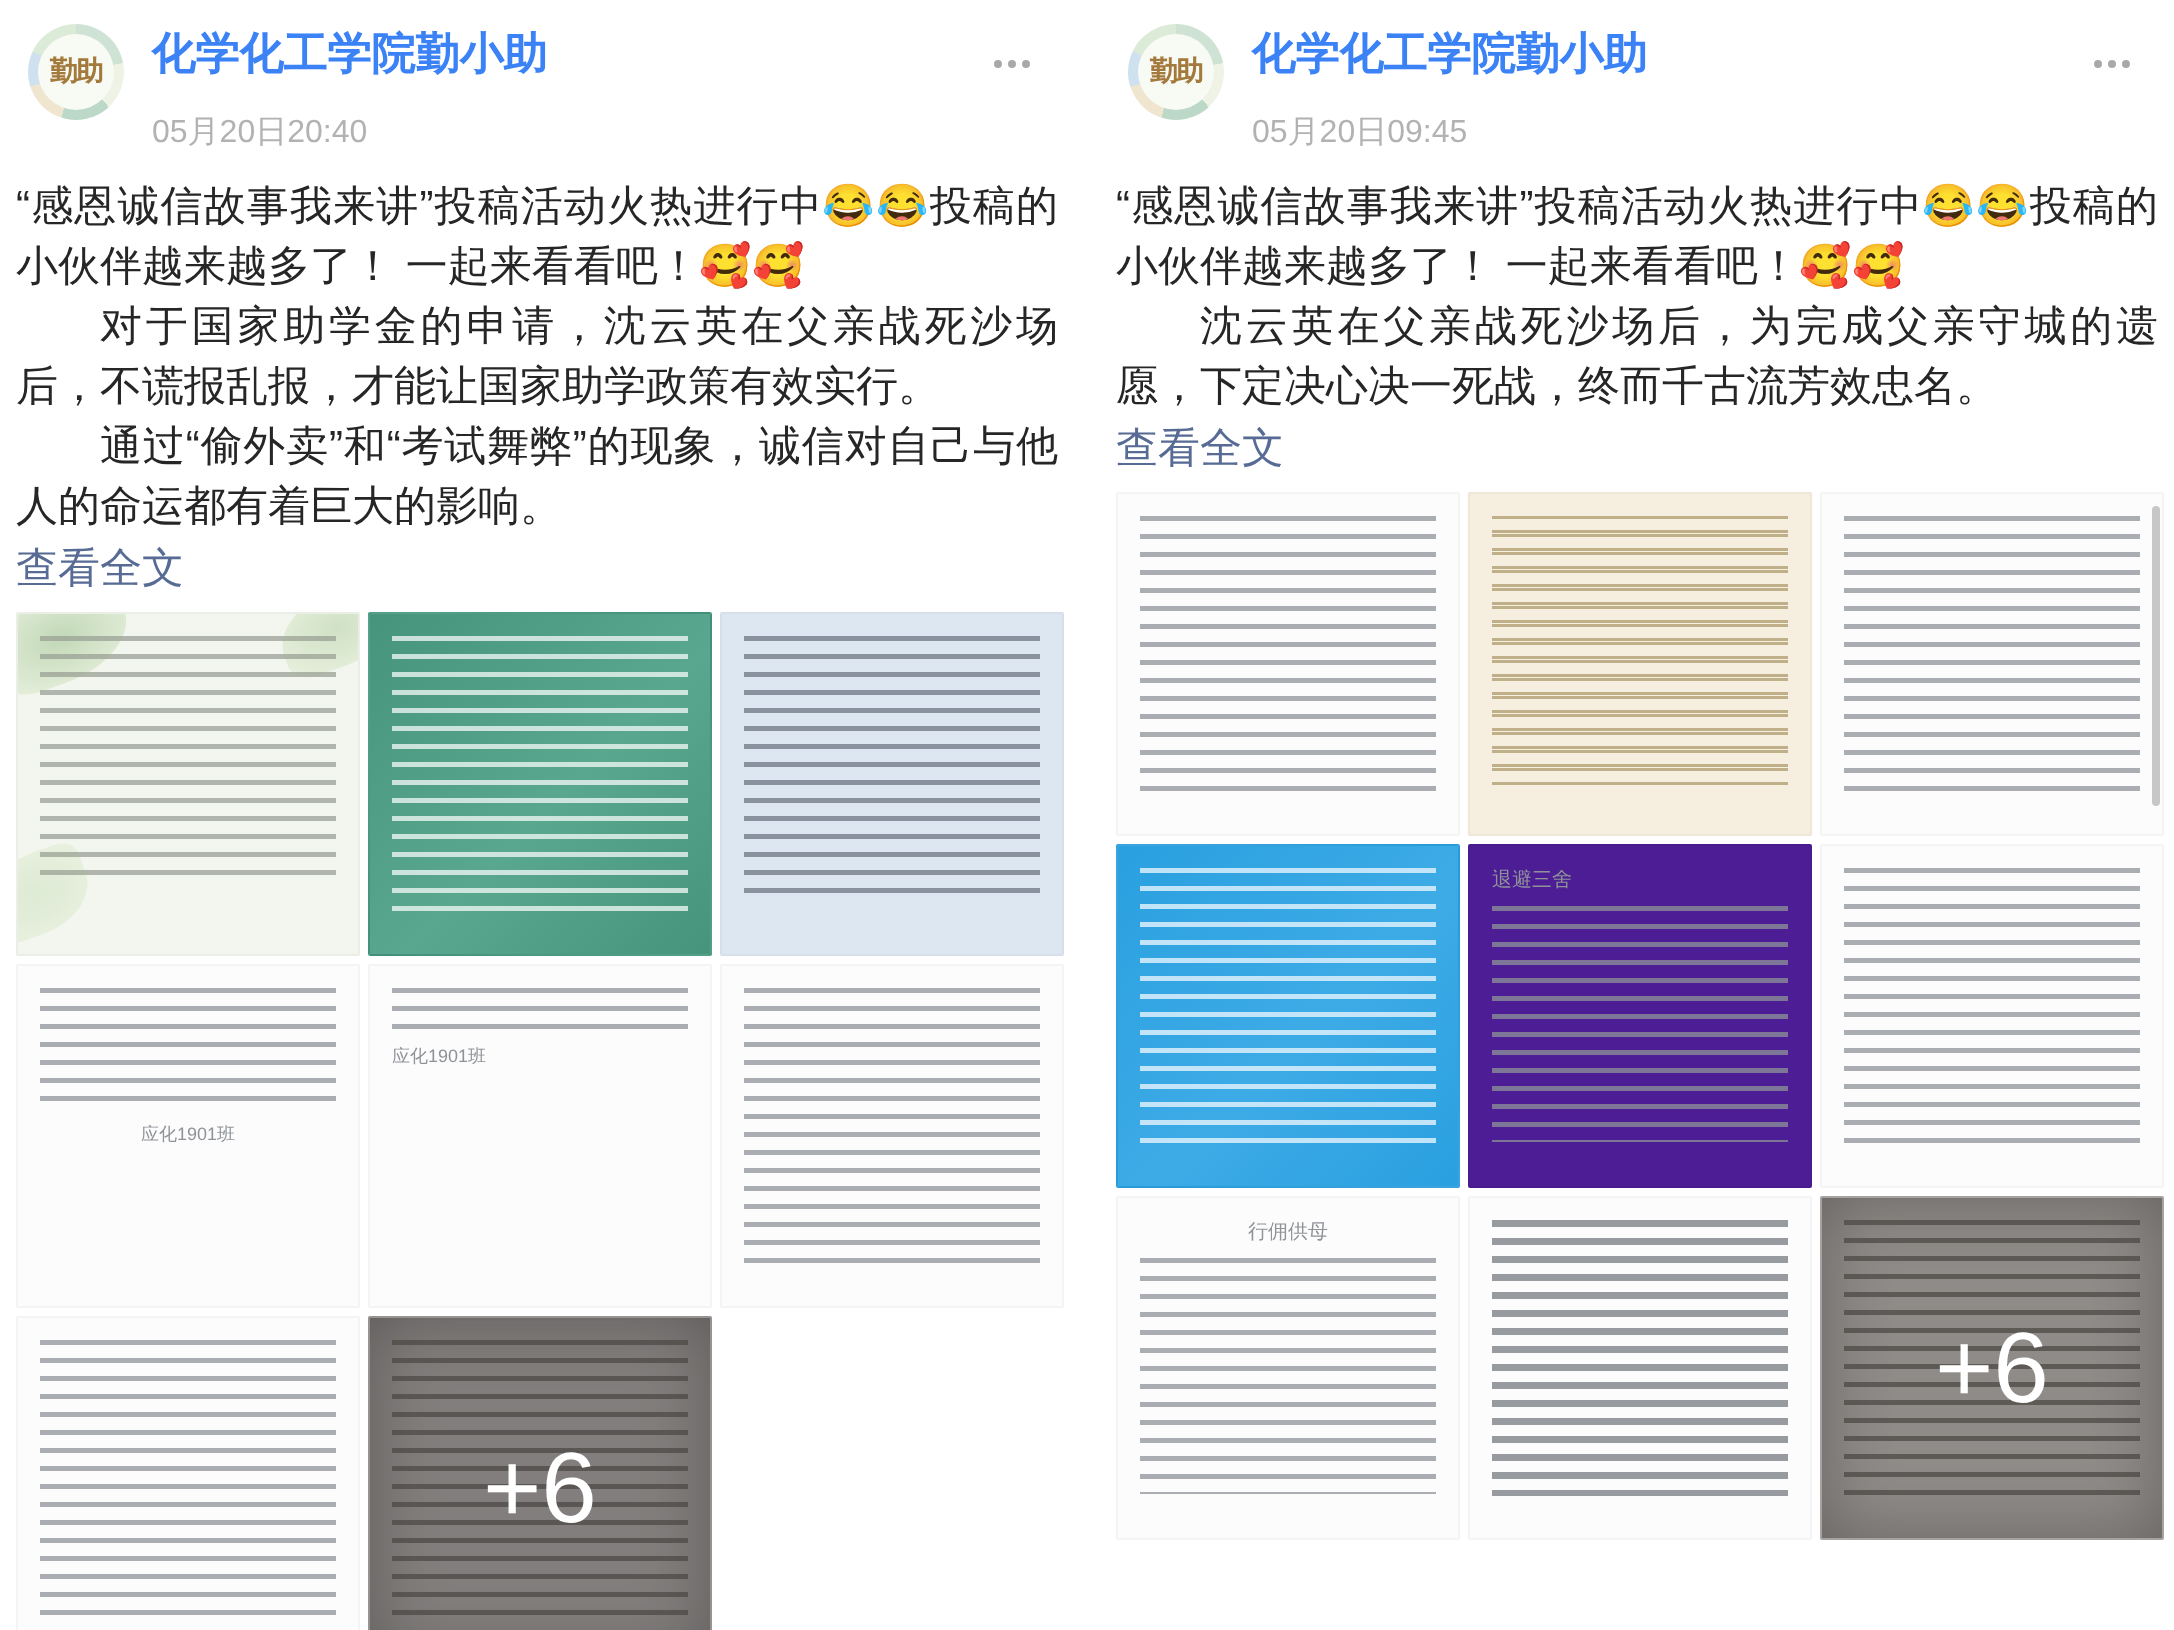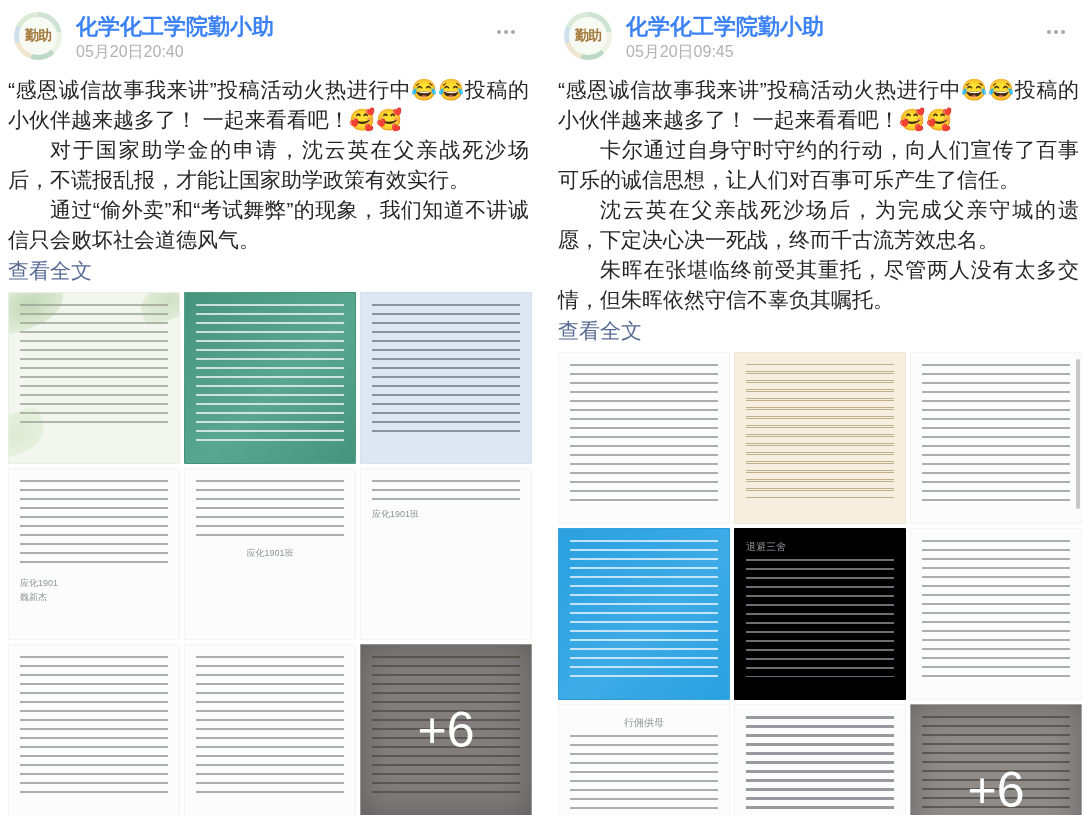--- a/index.html
+++ b/index.html
@@ -9,21 +9,21 @@
   .post { width:537px; flex:0 0 537px; padding:8px 6px 0 6px; position:relative; }
   .post-header { display:flex; align-items:flex-start; position:relative; padding:4px 0 0 8px; }
   .avatar { width:48px; height:48px; border-radius:50%; flex:0 0 48px;
     background:conic-gradient(#cfe3d4 0 22%, #eef3e6 22% 38%, #bcd8c6 38% 55%, #f0e6d0 55% 70%, #cfe0ee 70% 82%, #dcead8 82% 100%);
     display:flex; align-items:center; justify-content:center; }
   .avatar-in { width:38px; height:38px; border-radius:50%; background:#f8faf4;
     display:flex; align-items:center; justify-content:center;
     color:#a3793c; font-weight:bold; font-size:14px; letter-spacing:-1px; }
   .hmeta { margin-left:14px; padding-top:2px; }
   .author { font-size:22px; font-weight:600; color:#3b82f6; line-height:26px; }
-  .time { font-size:16px; color:#b2b2b2; margin-top:2px; }
+  .time { font-size:16px; color:#b2b2b2; margin-top:16px; }
   .more { position:absolute; right:12px; top:18px; display:flex; gap:3px; cursor:pointer; padding:4px; }
   .more i { width:4px; height:4px; border-radius:50%; background:#a9a9a9; display:block; }
   .body { margin-top:12px; padding:0 2px; }
   .body p { font-size:21px; line-height:30px; color:#262626; text-align:justify; }
   .body p.indent { text-indent:2em; }
   .viewfull { display:block; font-size:21px; line-height:30px; margin-top:1px; padding:0 2px;
     color:#576b95; text-decoration:none; cursor:pointer; }
   .grid { margin-top:6px; display:grid; grid-template-columns:repeat(3,172px); gap:4px; padding:0 2px; }
   .tile { width:172px; height:172px; position:relative; overflow:hidden; border-radius:1px;
     border:1px solid rgba(0,0,0,0.03); cursor:pointer; }
@@ -55,47 +55,40 @@
       </div>
       <div class="more">
           <i></i>
           <i></i>
           <i></i>
         </div>
     </header>
     <div class="body">
         <p>“感恩诚信故事我来讲”投稿活动火热进行中😂😂投稿的小伙伴越来越多了！ 一起来看看吧！🥰🥰</p>
         <p class="indent">对于国家助学金的申请，沈云英在父亲战死沙场后，不谎报乱报，才能让国家助学政策有效实行。</p>
-        <p class="indent">通过“偷外卖”和“考试舞弊”的现象，我们知道不讲诚信只会败坏社会道德风气。</p>
+        <p class="indent">通过“偷外卖”和“考试舞弊”的现象，诚信对自己与他人的命运都有着巨大的影响。</p>
       </div>
     <a class="viewfull">查看全文</a>
     <div class="grid">
         <div class="tile" style="background: rgb(243, 246, 238);">
           <div class="leafblob" style="left: -14px; top: -10px; width: 70px; height: 44px; background: radial-gradient(rgb(185, 211, 173), rgb(232, 241, 222)); transform: rotate(-20deg);"></div>
           <div class="leafblob" style="left: 130px; top: -12px; width: 60px; height: 38px; background: radial-gradient(rgb(201, 221, 189), rgb(232, 241, 222)); transform: rotate(-20deg);"></div>
           <div class="leafblob" style="left: -18px; top: 120px; width: 54px; height: 40px; background: radial-gradient(rgb(217, 232, 207), rgb(232, 241, 222)); transform: rotate(-20deg);"></div>
           <div class="tile-inner">
             <div class="lines" style="height: 120px; opacity: 0.75; background-image: repeating-linear-gradient(rgb(154, 161, 148) 0px, rgb(154, 161, 148) 2.5px, transparent 2.5px, transparent 9px);"></div>
           </div>
         </div>
         <div class="tile" style="background: linear-gradient(135deg, rgb(71, 148, 125) 0%, rgb(90, 167, 143) 55%, rgb(71, 148, 125) 100%);">
           <div class="tile-inner">
             <div class="lines" style="height: 138px; opacity: 0.75; background-image: repeating-linear-gradient(rgb(244, 250, 247) 0px, rgb(244, 250, 247) 2.5px, transparent 2.5px, transparent 9px);"></div>
           </div>
         </div>
         <div class="tile" style="background: rgb(221, 231, 242);">
           <div class="tile-inner">
             <div class="lines" style="height: 129px; opacity: 0.75; background-image: repeating-linear-gradient(rgb(111, 118, 131) 0px, rgb(111, 118, 131) 2.5px, transparent 2.5px, transparent 9px);"></div>
-          </div>
-        </div>
-        <div class="tile" style="background: rgb(252, 252, 252);">
-          <div class="tile-inner">
-            <div class="lines" style="height: 90px; opacity: 0.75; background-image: repeating-linear-gradient(rgb(143, 147, 152) 0px, rgb(143, 147, 152) 2.5px, transparent 2.5px, transparent 9px);"></div>
-            <div class="cap" style="color: rgb(143, 147, 152); text-align: left;">应化1901</div>
-            <div class="cap" style="margin-top: 1px; color: rgb(143, 147, 152);">魏新杰</div>
           </div>
         </div>
         <div class="tile" style="background: rgb(252, 252, 252);">
           <div class="tile-inner">
             <div class="lines" style="height: 60px; opacity: 0.75; background-image: repeating-linear-gradient(rgb(143, 147, 152) 0px, rgb(143, 147, 152) 2.5px, transparent 2.5px, transparent 9px);"></div>
             <div class="cap" style="color: rgb(143, 147, 152); text-align: center;">应化1901班</div>
           </div>
         </div>
         <div class="tile" style="background: rgb(252, 252, 252);">
           <div class="tile-inner">
@@ -133,23 +126,21 @@
         <div class="time">05月20日09:45</div>
       </div>
       <div class="more">
           <i></i>
           <i></i>
           <i></i>
         </div>
     </header>
     <div class="body">
         <p>“感恩诚信故事我来讲”投稿活动火热进行中😂😂投稿的小伙伴越来越多了！ 一起来看看吧！🥰🥰</p>
-        <p class="indent">卡尔通过自身守时守约的行动，向人们宣传了百事可乐的诚信思想，让人们对百事可乐产生了信任。</p>
         <p class="indent">沈云英在父亲战死沙场后，为完成父亲守城的遗愿，下定决心决一死战，终而千古流芳效忠名。</p>
-        <p class="indent">朱晖在张堪临终前受其重托，尽管两人没有太多交情，但朱晖依然守信不辜负其嘱托。</p>
       </div>
     <a class="viewfull">查看全文</a>
     <div class="grid">
         <div class="tile" style="background: rgb(252, 252, 252);">
           <div class="tile-inner">
             <div class="lines" style="height: 144px; opacity: 0.75; background-image: repeating-linear-gradient(rgb(143, 147, 152) 0px, rgb(143, 147, 152) 2.5px, transparent 2.5px, transparent 9px);"></div>
           </div>
         </div>
         <div class="tile" style="background: rgb(246, 239, 223);">
           <div class="tile-inner">
@@ -160,21 +151,21 @@
           <div class="tile-inner">
             <div class="lines" style="height: 144px; opacity: 0.75; background-image: repeating-linear-gradient(rgb(143, 147, 152) 0px, rgb(143, 147, 152) 2.5px, transparent 2.5px, transparent 9px);"></div>
           </div>
           <div class="sbar"></div>
         </div>
         <div class="tile" style="background: linear-gradient(135deg, rgb(42, 160, 224) 0%, rgb(61, 171, 230) 55%, rgb(42, 160, 224) 100%);">
           <div class="tile-inner">
             <div class="lines" style="height: 141px; opacity: 0.75; background-image: repeating-linear-gradient(rgb(242, 249, 255) 0px, rgb(242, 249, 255) 2.5px, transparent 2.5px, transparent 9px);"></div>
           </div>
         </div>
-        <div class="tile" style="background: #000000;">
+        <div class="tile" style="background: #4c1d95;">
           <div class="tile-inner">
             <div class="tile-h" style="color: rgb(143, 147, 152);">退避三舍</div>
             <div class="lines" style="height: 118px; opacity: 0.75; background-image: repeating-linear-gradient(rgb(143, 147, 152) 0px, rgb(143, 147, 152) 2.5px, transparent 2.5px, transparent 9px);"></div>
           </div>
         </div>
         <div class="tile" style="background: rgb(252, 252, 252);">
           <div class="tile-inner">
             <div class="lines" style="height: 138px; opacity: 0.75; background-image: repeating-linear-gradient(rgb(143, 147, 152) 0px, rgb(143, 147, 152) 2.5px, transparent 2.5px, transparent 9px);"></div>
           </div>
         </div>

